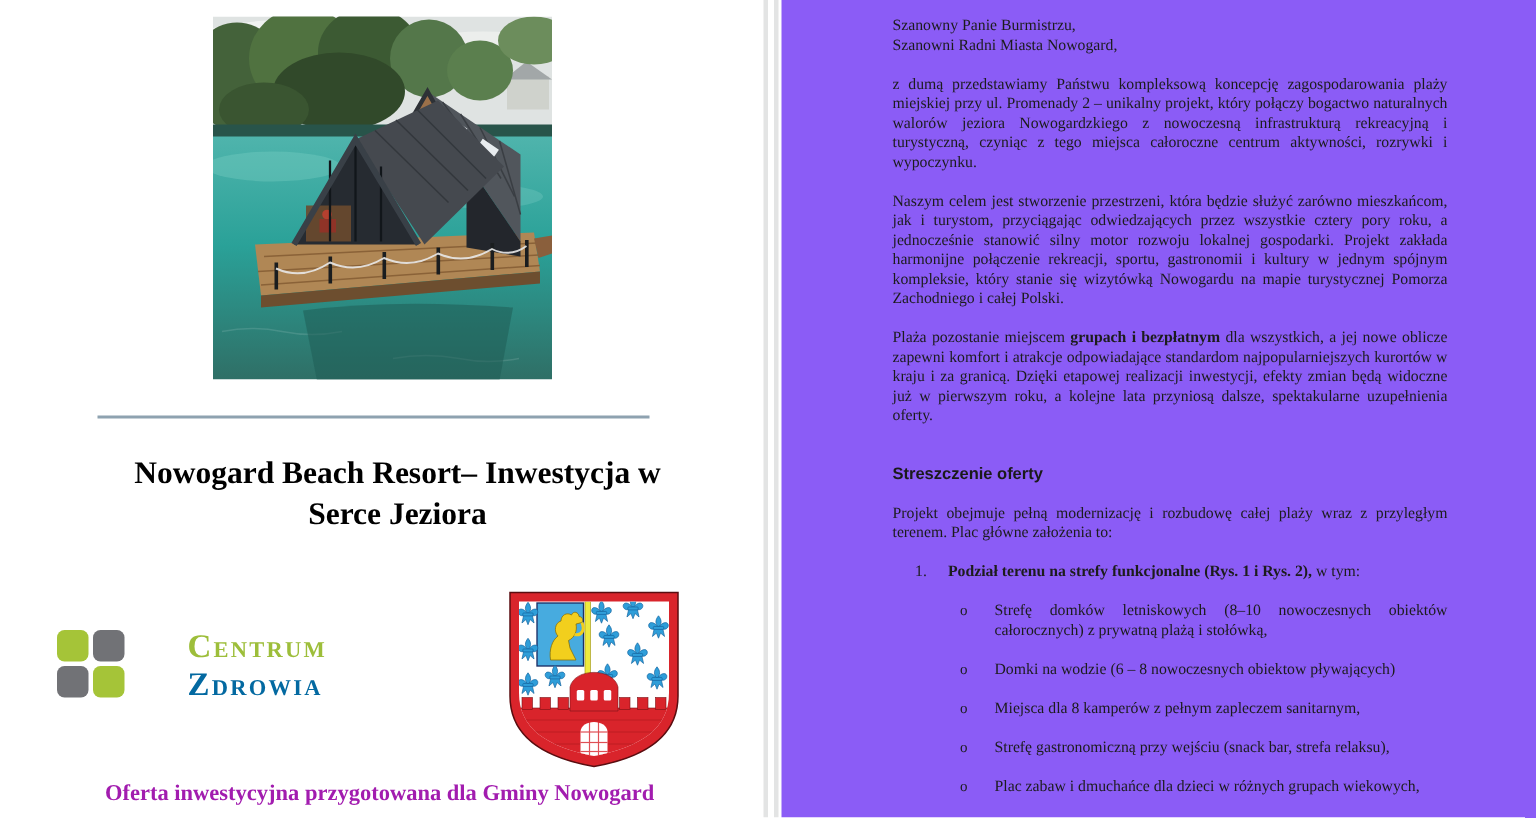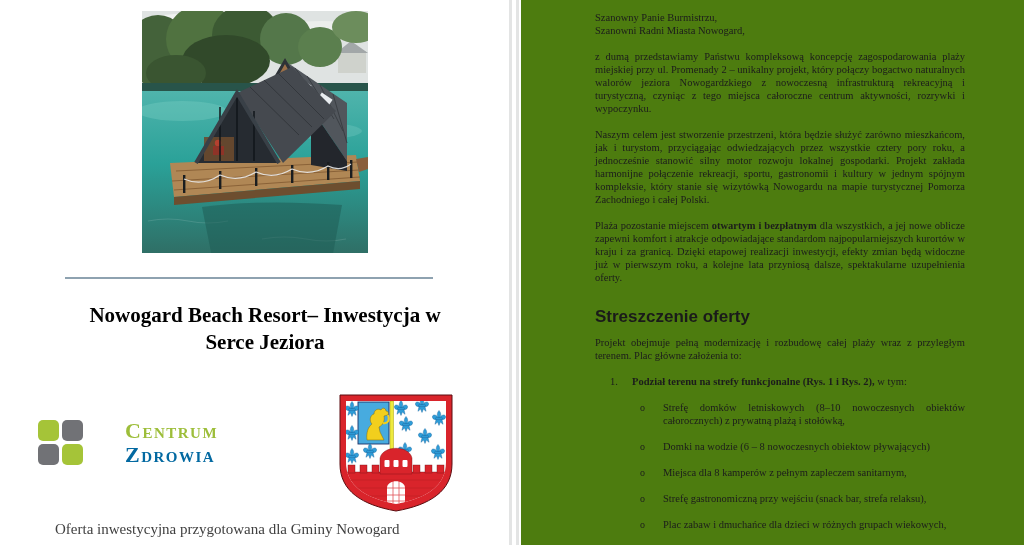--- a/index.html
+++ b/index.html
@@ -20,28 +20,28 @@
   .logo-squares{display:grid;grid-template-columns:21px 21px;grid-template-rows:21px 21px;gap:3px;}
   .sq{border-radius:5px;}
   .sq-green{background:#a5c438;}
   .sq-gray{background:#717276;}
   .logo-text{margin-left:11px;font-weight:bold;letter-spacing:1.5px;}
   .logo-line{display:block;font-size:15px;line-height:22px;text-transform:uppercase;}
   .logo-line::first-letter{font-size:22px;}
   .logo-line1{color:#9dbe3a;}
   .logo-line2{color:#0369a1;}
   .crest{position:absolute;left:337px;top:392px;width:118px;height:122px;}
-  .cover-footer{position:absolute;left:55px;top:521px;margin:0;font-size:15px;font-weight:normal;color:#404040;}
+  .cover-footer{position:absolute;left:70px;top:521px;margin:0;font-size:15px;font-weight:bold;color:#a21caf;}
   
-  .page-right{position:absolute;left:521px;top:0;width:503px;height:545px;background:#4d7c0f;}
+  .page-right{position:absolute;left:521px;top:0;width:503px;height:545px;background:#8b5cf6;}
   .letter{padding:11px 59px 0 74px;font-size:10.5px;line-height:13px;}
   .letter p{margin:13px 0 0 0;text-align:justify;}
   .greeting p{margin:0;text-align:left;}
   .section-heading{margin:26px 0 0 0;font-family:"Liberation Sans", sans-serif;
-    font-size:17px;font-weight:bold;color:#1a1a1a;}
+    font-size:11px;font-weight:bold;color:#1a1a1a;}
   .num-line{margin:13px 0 0 15px !important;text-align:right;}
   .num{display:inline-block;width:22px;}
   .sub-list{margin:0 0 0 42px;}
   .sub-item{display:flex;margin:0;}
   .marker{width:23px;flex:none;font-size:10px;padding-left:3px;}
   .sub-text{flex:1;text-align:justify;}
   b{font-weight:bold;}
 </style>
 </head>
 <body>
@@ -221,21 +221,21 @@
 
       <div class="greeting">
         <p>Szanowny Panie Burmistrzu,</p>
         <p>Szanowni Radni Miasta Nowogard,</p>
       </div>
 
       <p>z dumą przedstawiamy Państwu kompleksową koncepcję zagospodarowania plaży miejskiej przy ul. Promenady 2 – unikalny projekt, który połączy bogactwo naturalnych walorów jeziora Nowogardzkiego z nowoczesną infrastrukturą rekreacyjną i turystyczną, czyniąc z tego miejsca całoroczne centrum aktywności, rozrywki i wypoczynku.</p>
 
       <p>Naszym celem jest stworzenie przestrzeni, która będzie służyć zarówno mieszkańcom, jak i turystom, przyciągając odwiedzających przez wszystkie cztery pory roku, a jednocześnie stanowić silny motor rozwoju lokalnej gospodarki. Projekt zakłada harmonijne połączenie rekreacji, sportu, gastronomii i kultury w jednym spójnym kompleksie, który stanie się wizytówką Nowogardu na mapie turystycznej Pomorza Zachodniego i całej Polski.</p>
 
-      <p><span>Plaża pozostanie miejscem </span><b>otwartym i bezpłatnym</b><span> dla wszystkich, a jej nowe oblicze zapewni komfort i atrakcje odpowiadające standardom najpopularniejszych kurortów w kraju i za granicą. Dzięki etapowej realizacji inwestycji, efekty zmian będą widoczne już w pierwszym roku, a kolejne lata przyniosą dalsze, spektakularne uzupełnienia oferty.</span></p>
+      <p><span>Plaża pozostanie miejscem </span><b>grupach i bezpłatnym</b><span> dla wszystkich, a jej nowe oblicze zapewni komfort i atrakcje odpowiadające standardom najpopularniejszych kurortów w kraju i za granicą. Dzięki etapowej realizacji inwestycji, efekty zmian będą widoczne już w pierwszym roku, a kolejne lata przyniosą dalsze, spektakularne uzupełnienia oferty.</span></p>
 
       <h2 class="section-heading">Streszczenie oferty</h2>
 
       <p>Projekt obejmuje pełną modernizację i rozbudowę całej plaży wraz z przyległym terenem. Plac główne założenia to:</p>
 
       <p class="num-line"><span class="num">1.</span><b>Podział terenu na strefy funkcjonalne (Rys. 1 i Rys. 2),</b><span> w tym:</span></p>
 
       <div class="sub-list">
         <p class="sub-item">
             <span class="marker">o</span>

